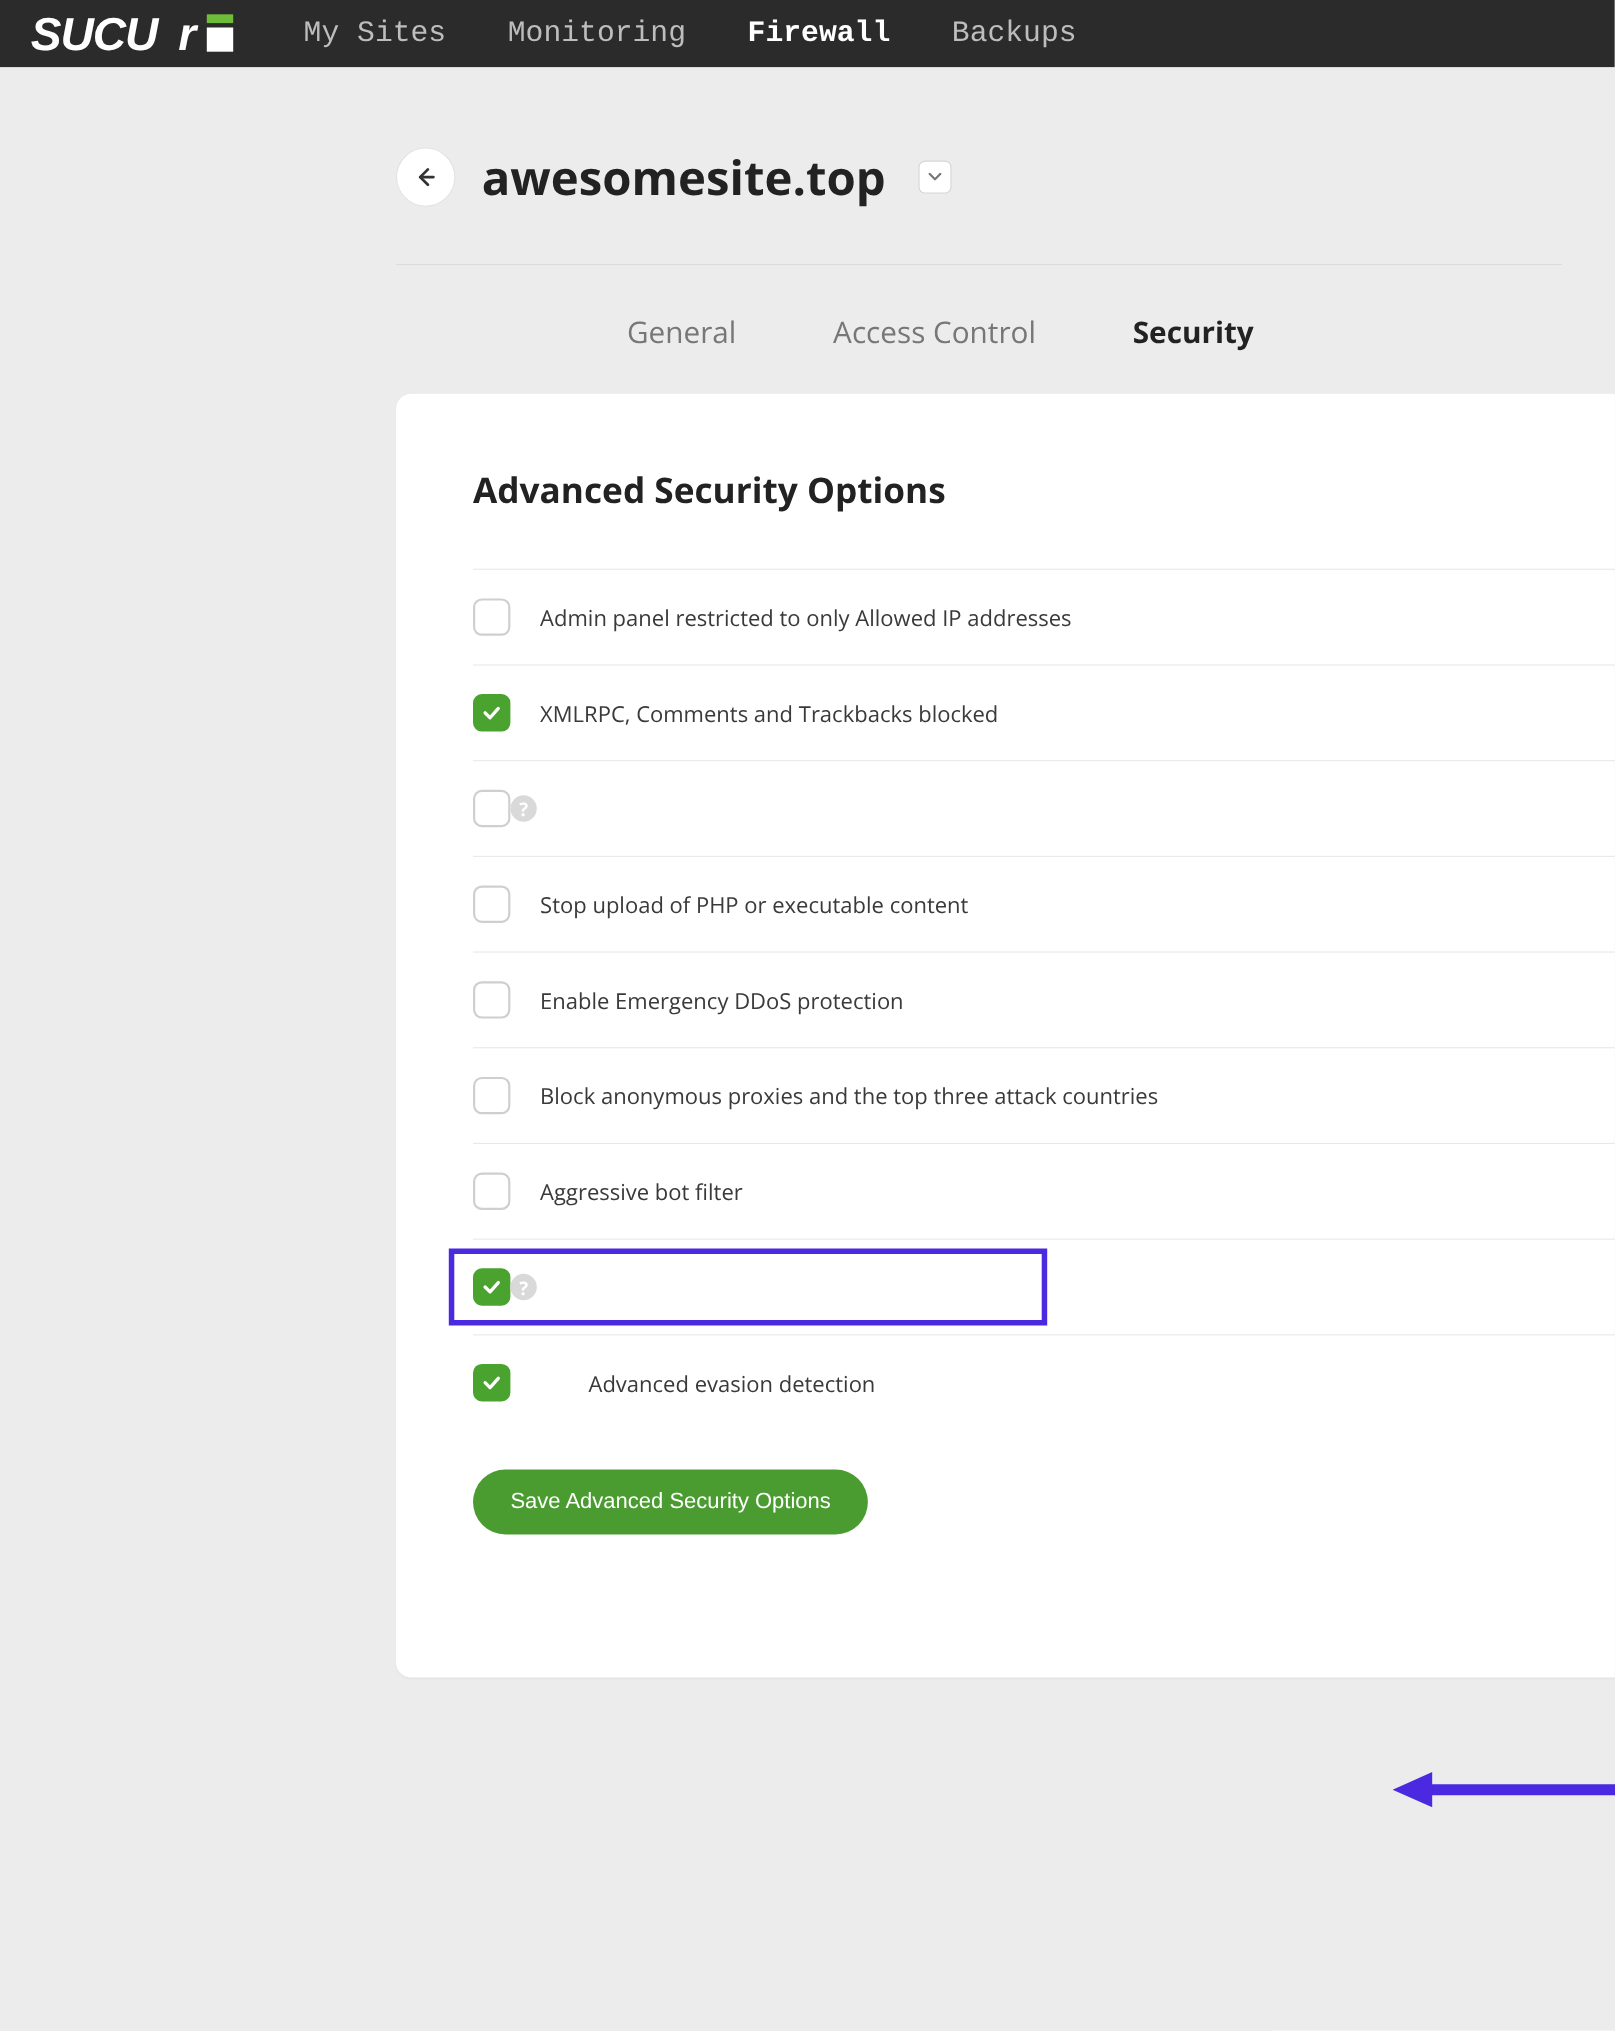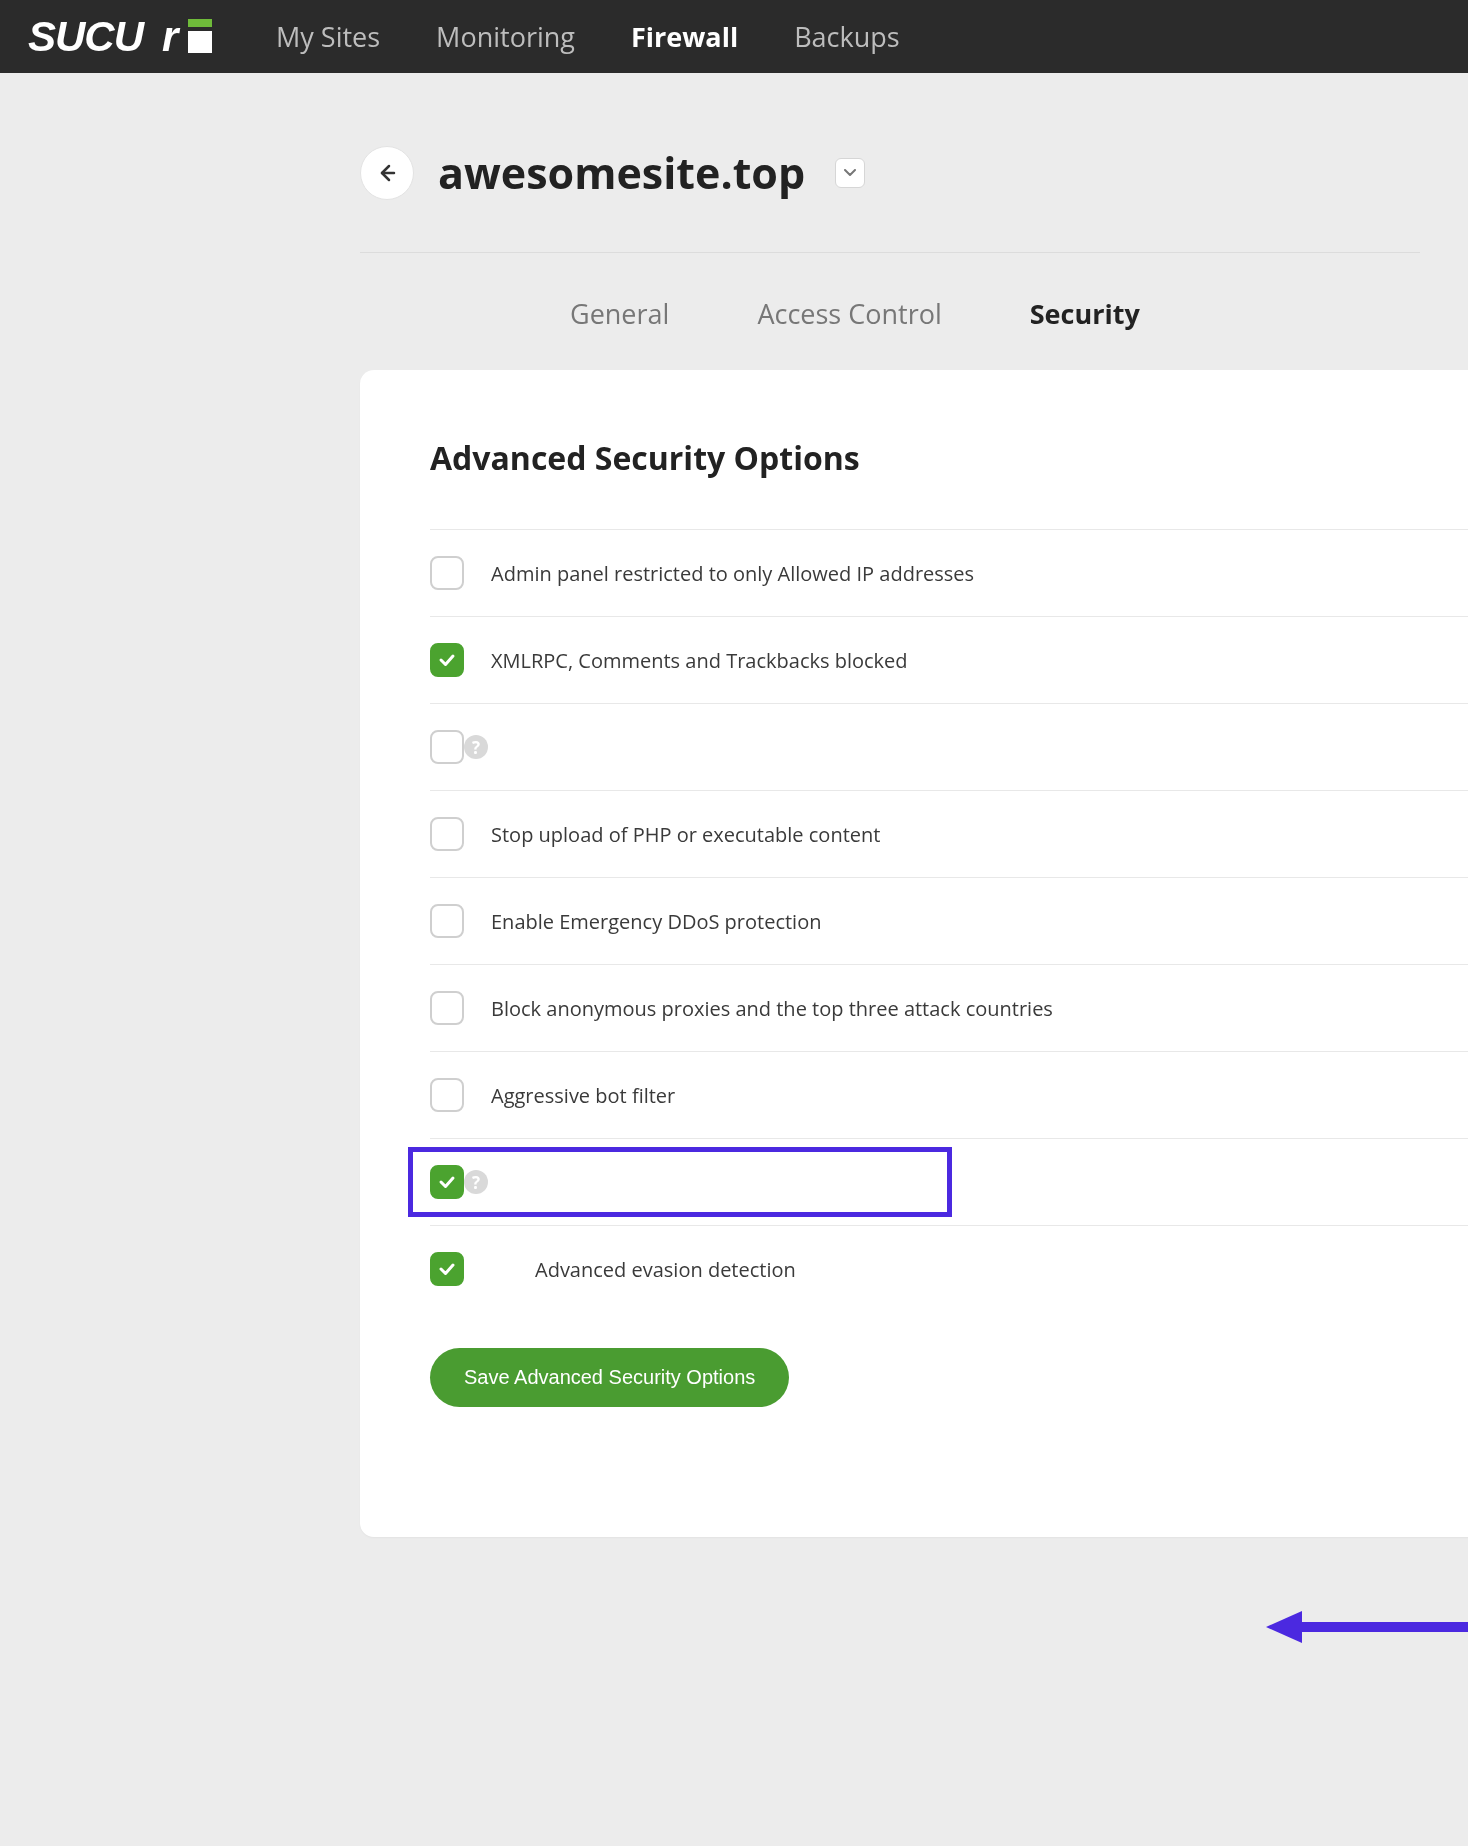--- a/index.html
+++ b/index.html
@@ -7,41 +7,42 @@
   body {
     font-family: "Open Sans", "Helvetica Neue", Arial, sans-serif;
     background: #ececec;
     color: #333;
     overflow: hidden;
   }
 
   
   .topbar {
     background: #2b2b2b;
-    height: 73px;
+    height: 61px;
     display: flex;
     align-items: center;
     padding: 0 28px 0 28px;
   }
   .logo {
     display: flex;
     align-items: baseline;
     margin-right: 60px;
   }
   .logo svg { display: block; }
   .topnav {
     display: flex;
     gap: 56px;
   }
   .topnav a {
     color: #bdbdbd;
     font-size: 27px;
     font-weight: 400;
     text-decoration: none;
     cursor: pointer;
+    font-family: Liberation Mono, monospace;
   }
   .topnav a.active {
     color: #ffffff;
     font-weight: 700;
   }
 
   
   .pagehead {
     margin: 0 0 0 360px;
     padding-top: 70px;

